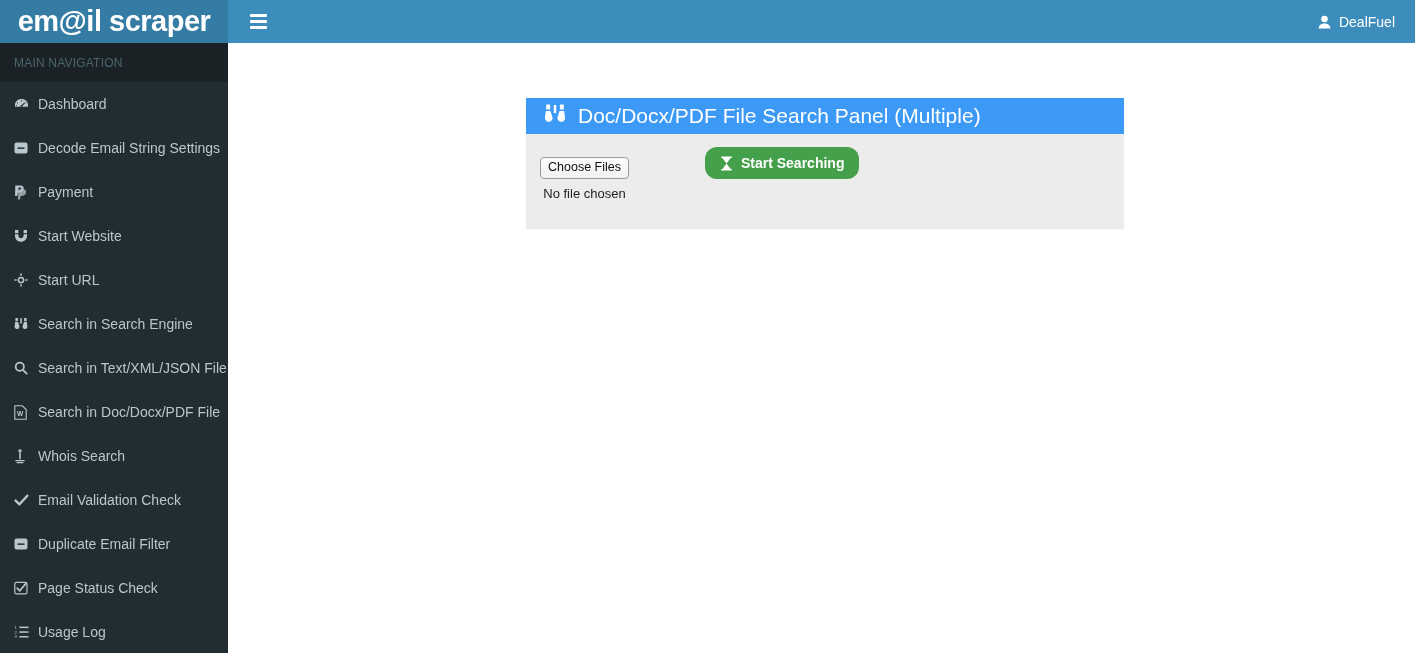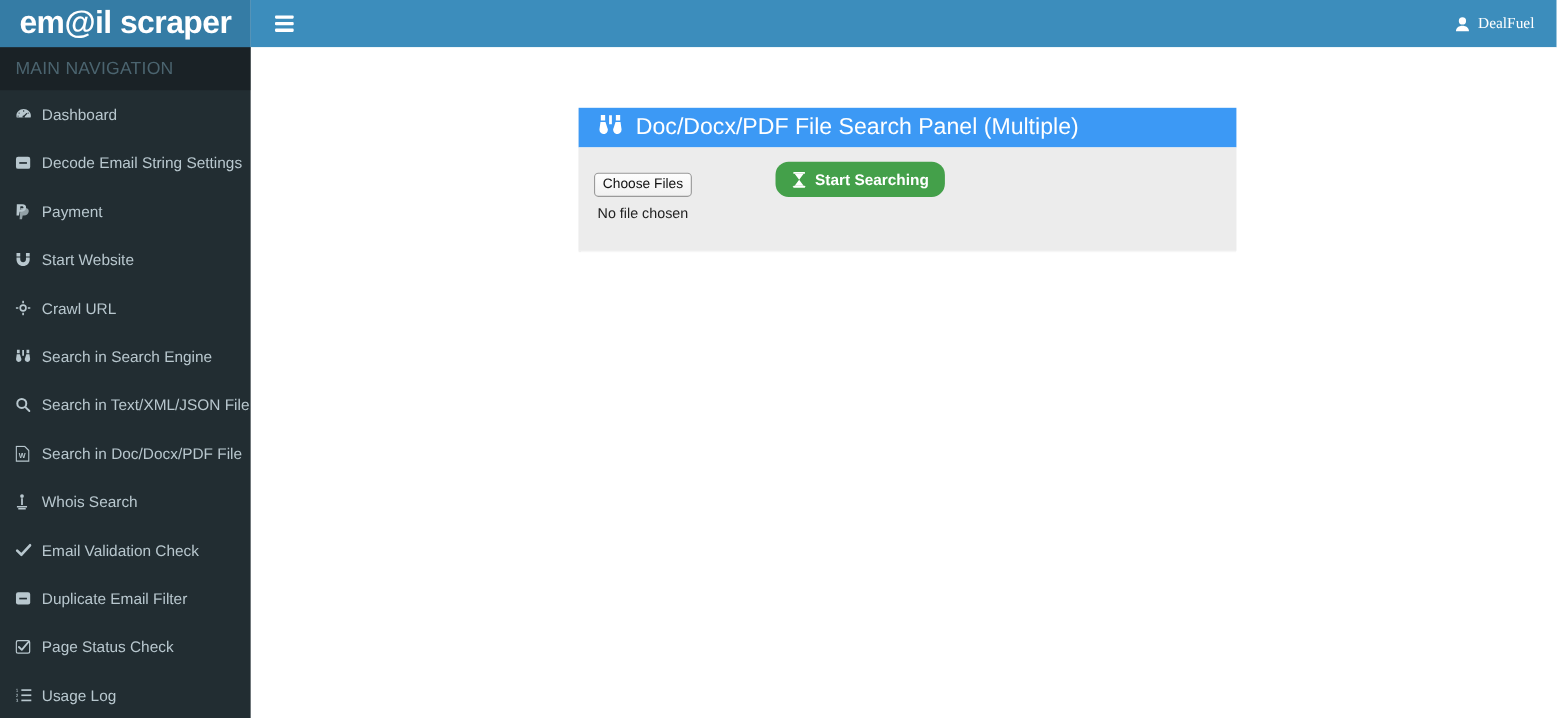--- a/index.html
+++ b/index.html
@@ -29,21 +29,20 @@
     overflow: hidden;
     white-space: nowrap;
   }
   .logo .logo-text { transform: translateY(-1px); }
 
   .navbar {
     position: absolute;
     left: 228px; top: 0;
     width: 1187px; height: 43px;
     background: #3c8dbc;
-    font-family: Liberation Serif, serif;
   }
 
   .nav-toggle {
     position: absolute;
     left: 11px; top: 0;
     width: 38px; height: 43px;
     display: flex; align-items: center; justify-content: center;
     cursor: pointer;
   }
   .burger { width: 17px; }
@@ -75,21 +74,21 @@
     position: absolute;
     left: 0; top: 43px;
     width: 228px; height: 610px;
     background: #222d32;
     overflow: hidden;
   }
   .side-header {
     height: 39px;
     background: #1a2226;
     color: #4b646f;
-    font-size: 16px;
+    font-size: 12px;
     display: flex;
     align-items: center;
     padding-left: 14px;
     letter-spacing: 0.2px;
   }
   .menu { list-style: none; margin: 0; padding: 0; }
   .menu-item {
     height: 44px;
     display: flex;
     align-items: center;
@@ -260,21 +259,21 @@
       <span class="menu-label">Start Website</span>
     </li>
 
     <li class="menu-item">
       <span class="menu-icon">
         <svg width="14" height="14" viewBox="0 0 14 14" fill="none" stroke="#b8c7ce" stroke-width="1.5">
           <circle cx="7" cy="7" r="2.6"></circle>
           <path d="M7 0.4v2.3M7 11.3v2.3M0.4 7h2.3M11.3 7h2.3"></path>
         </svg>
       </span>
-      <span class="menu-label">Crawl URL</span>
+      <span class="menu-label">Start URL</span>
     </li>
 
     <li class="menu-item">
       <span class="menu-icon">
         <svg width="14" height="14" viewBox="0 0 14 14" fill="#b8c7ce">
           <path d="M1.4 1h2.5v3.2H1.4zM10.1 1h2.5v3.2h-2.5zM6.2 1.2h1.6v5.2H6.2z"></path>
           <path d="M1.2 5.1h2.9l1 3.1A2.45 2.45 0 1 1 .6 9.4c0-.3 0-.5.1-.8L1.2 5.1zM12.8 5.1H9.9l-1 3.1a2.45 2.45 0 1 0 4.5 1.2c0-.3 0-.5-.1-.8l-.5-3.5z"></path>
         </svg>
       </span>
       <span class="menu-label">Search in Search Engine</span>

